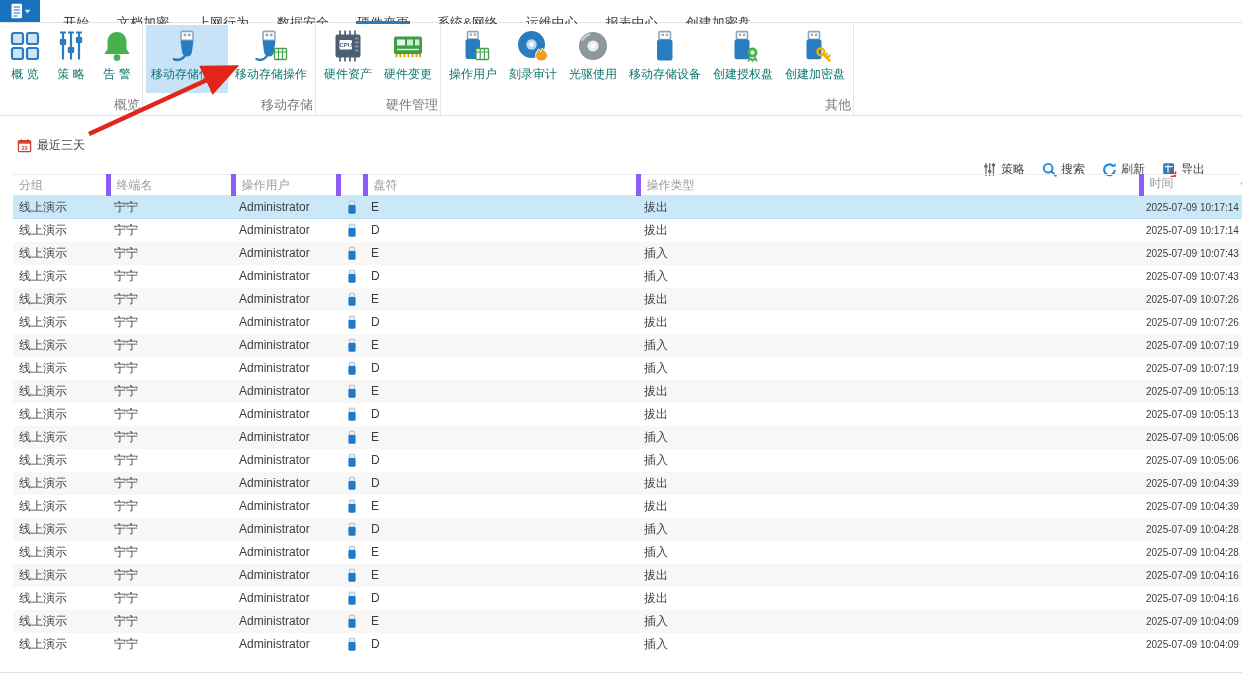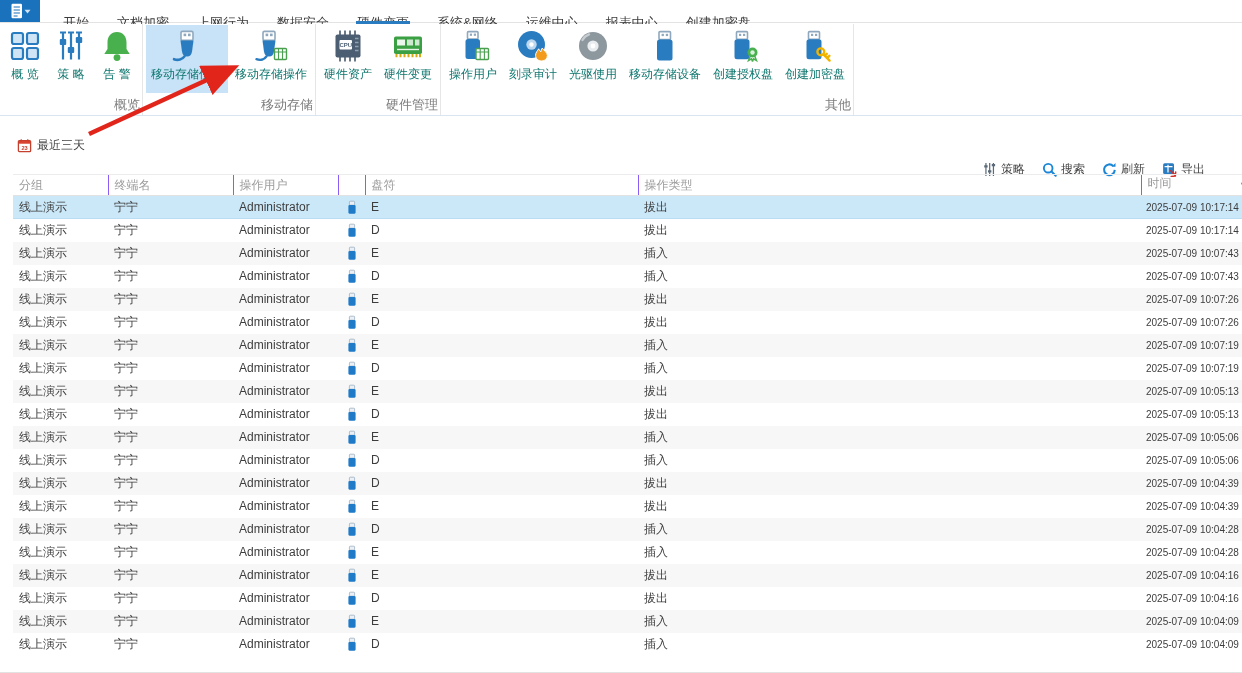--- a/index.html
+++ b/index.html
@@ -32,21 +32,21 @@
                  font-size:12px; color:#454545; cursor:pointer;text-align:center; }
   .toolbar-actions { position:absolute; right:37px; top:20px; display:flex; gap:17px;margin-top:24px; }
   .action { display:flex; align-items:center; gap:4px; font-size:12px; color:#454545; cursor:pointer; }
   .tic { width:15px; height:15px; display:inline-block; }
   .tic svg { width:100%; height:100%; display:block; }
 
   
   .tablewrap { position:absolute; top:174px; left:0; right:0;margin-left:13px; }
   table { width:1242px; border-collapse:collapse; table-layout:fixed; font-size:12px; }
   thead th { height:21px; font-weight:normal; color:#9b9b9b; text-align:left; padding:0 0 0 6px;
-             border-top:1px solid #ececec; border-bottom:1px solid #e2e2e2; border-left:1px solid #8b5cf6;
+             border-top:1px solid #ececec; border-bottom:1px solid #e2e2e2; border-left:5px solid #8b5cf6;
              white-space:nowrap; cursor:pointer; }
   thead th:first-child { border-left:none; }
   .caret { float:right; margin-right:7px; color:#7d7d7d; font-size:9px; line-height:20px; cursor:pointer; }
   tbody td { height:23px; padding:0 0 0 6px; color:#3d3d3d; white-space:nowrap; overflow:hidden; }
   tbody tr.striped { background:#f7f7f7; }
   tbody tr.selected { background:#cbe8f9; }
   tbody tr.selected td { border-top:1px solid #b9ddf3; border-bottom:1px solid #b9ddf3; }
   td.icon-cell { padding:0; text-align:center; }
   .usb-mini { display:inline-block; width:10px; height:15px; vertical-align:middle; }
   .usb-mini svg { width:100%; height:100%; display:block; }

